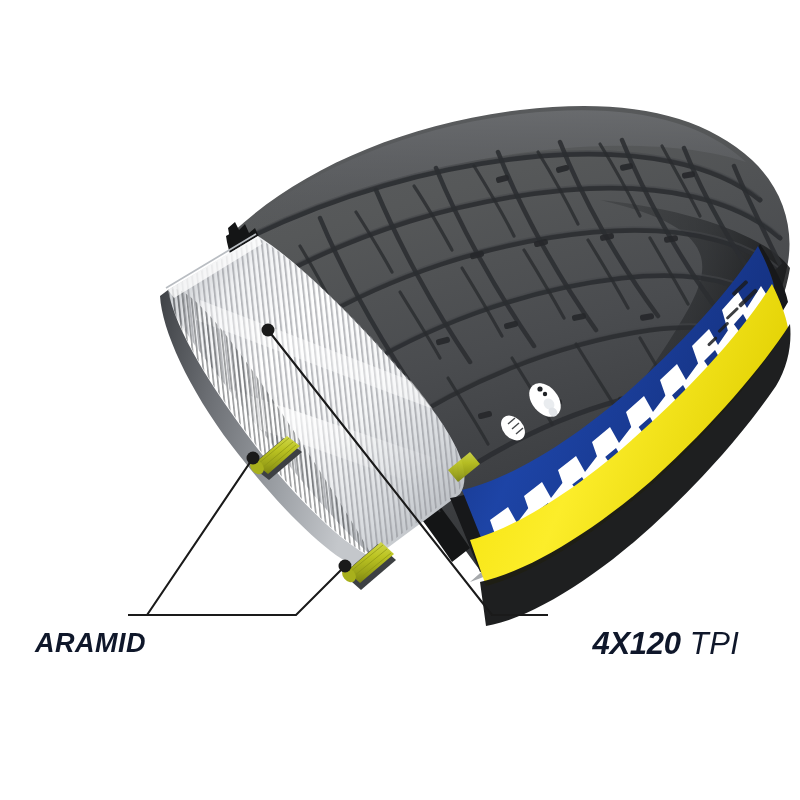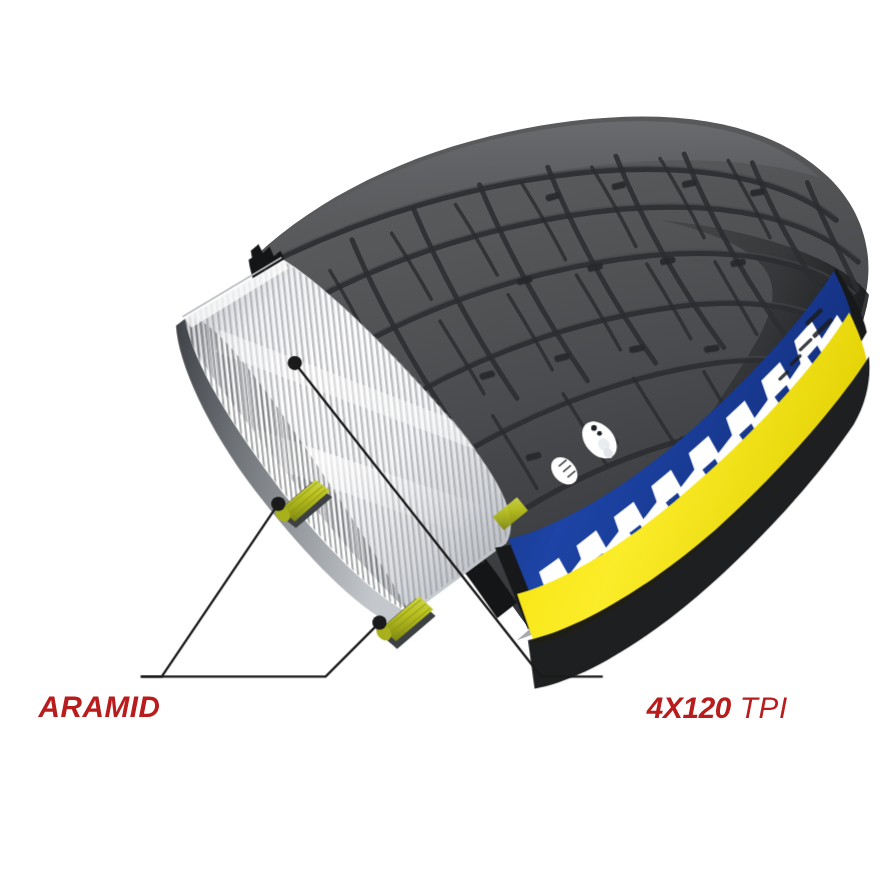--- a/index.html
+++ b/index.html
@@ -22,39 +22,39 @@
   #artwork {
     position: absolute;
     inset: 0;
     width: 800px;
     height: 800px;
     display: block;
   }
   .label {
     position: absolute;
     white-space: pre;
-    color: #b91c1c;
+    color: #0f172a;
   }
   #label-aramid {
     left: 4px;
     top: 592px;
     font-size: 27px;
     font-style: italic;
     font-weight: 700;
     letter-spacing: 0.5px;
     line-height: 34px;
   }
   #label-aramid .line2 {
     display: block;
     padding-left: 32px;
   }
   #label-tpi {
     left: 558px;
     top: 596px;
-    font-size: 27px;
+    font-size: 31px;
     font-style: italic;
     line-height: 32px;
   }
   #label-tpi .strong {
     font-weight: 800;
     letter-spacing: -0.3px;
   }
   #label-tpi .light {
     font-weight: 400;
     letter-spacing: 0.5px;

